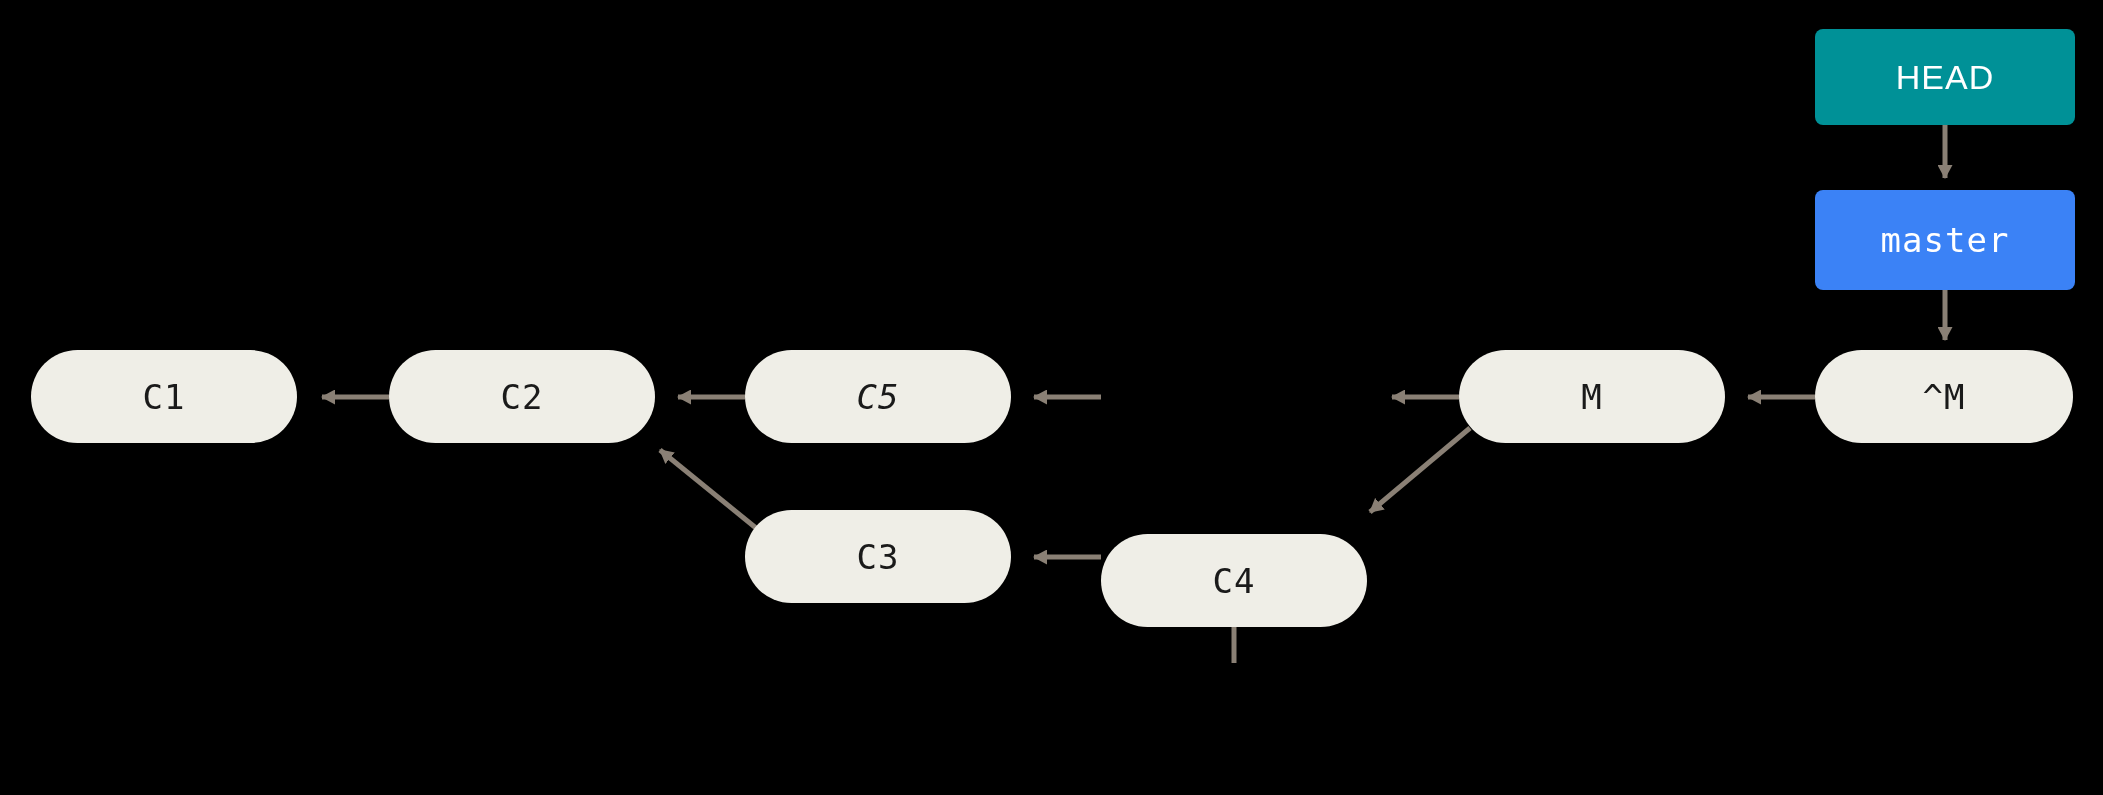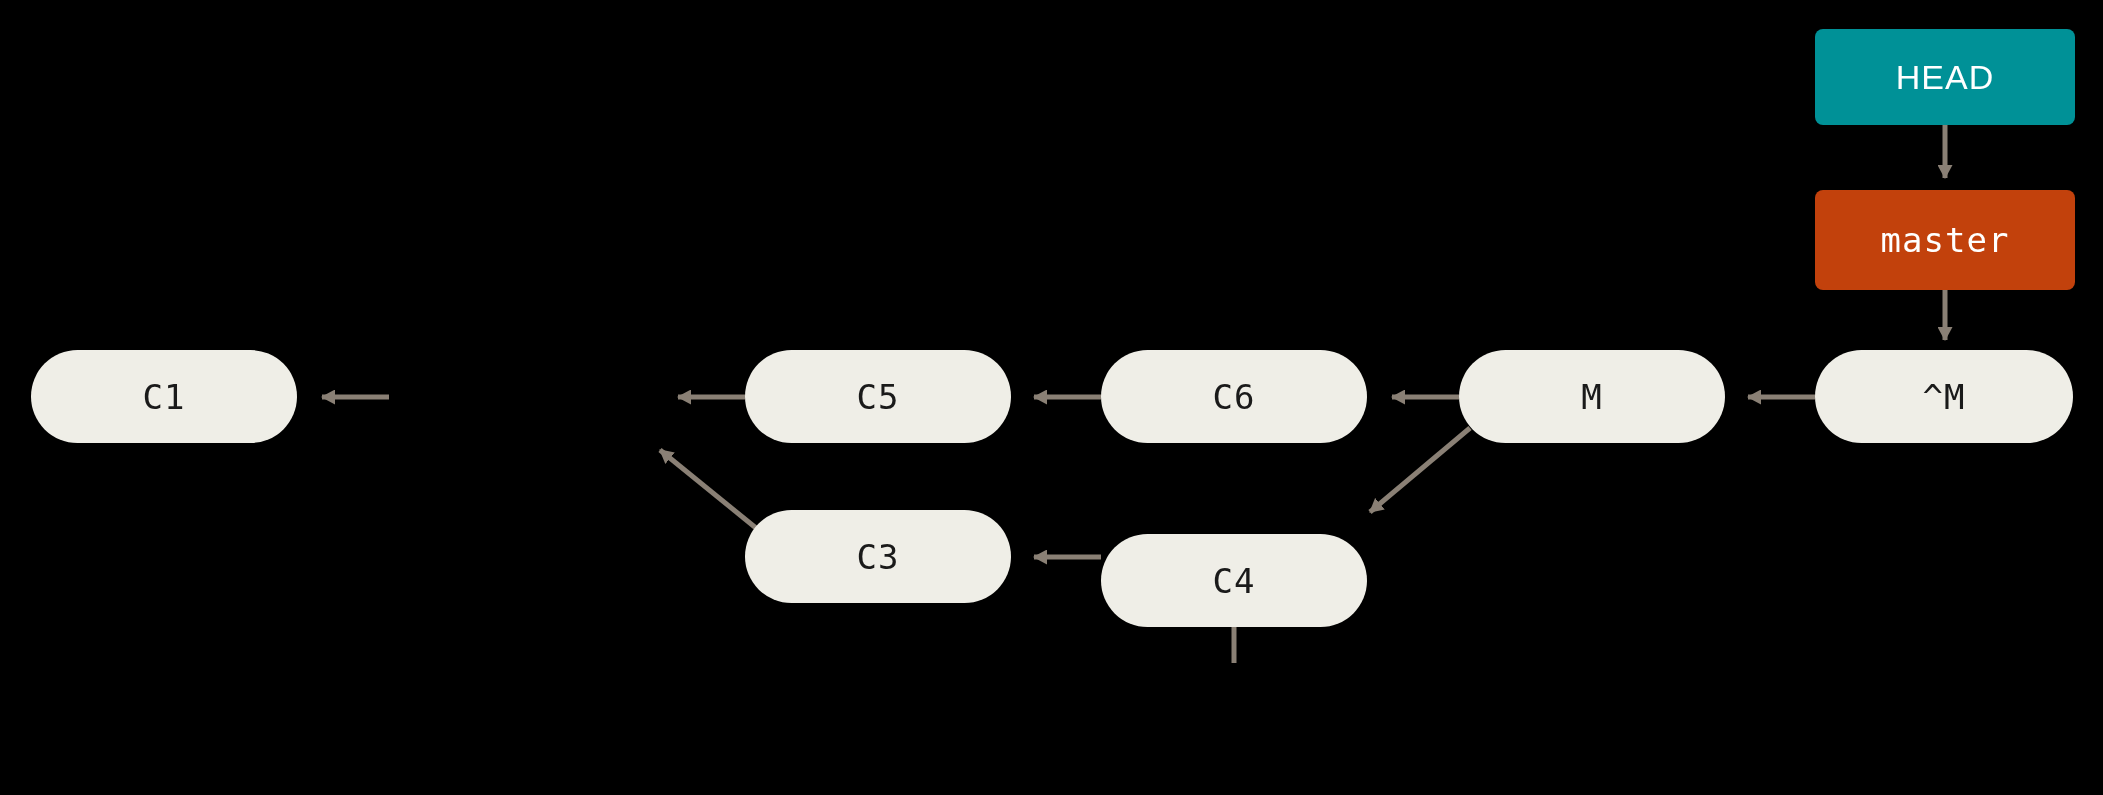--- a/index.html
+++ b/index.html
@@ -45,21 +45,21 @@
     letter-spacing: 1px;
     border-radius: 8px;
   }
   .ref-head {
     background: #009197;
     font-family: "Liberation Sans", sans-serif;
     font-size: 34px;
     letter-spacing: 1px;
   }
   .ref-branch {
-    background: #c2410c;
+    background: #3b82f6;
   }
 </style>
 </head>
 <body>
 
 <div id="diagram-root">
 
   <svg class="edges" viewBox="0 0 2103 795" preserveAspectRatio="none">
     <defs>
       <marker id="arrowL" markerWidth="14" markerHeight="14" refX="12" refY="7" orient="auto" markerUnits="userSpaceOnUse">
@@ -111,25 +111,25 @@
     </g>
 
     <g>
       <line x1="1234" y1="663" x2="1234" y2="612" stroke="#8A8075" stroke-width="5" marker-end="url(#arrowGeneric)"></line>
     </g>
   </svg>
 
   <div class="node commit" style="left:31px;  top:350px; width:266px; height:93px;">
     <span>C1</span>
   </div>
-  <div class="node commit" style="left:745px; top:350px; width:266px; height:93px;">
+  <div class="node commit" style="left:389px; top:350px; width:266px; height:93px;">
+    <span>C2</span>
+  </div>
+  <div class="node commit" style="left:745px; top:350px; width:266px; height:93px;font-style:italic;">
     <span>C5</span>
-  </div>
-  <div class="node commit" style="left:1101px; top:350px; width:266px; height:93px;">
-    <span>C6</span>
   </div>
   <div class="node commit" style="left:1459px; top:350px; width:266px; height:93px;">
     <span>M</span>
   </div>
   <div class="node commit" style="left:1815px; top:350px; width:258px; height:93px;">
     <span>^M</span>
   </div>
   <div class="node commit" style="left:745px; top:510px; width:266px; height:93px;">
     <span>C3</span>
   </div>

